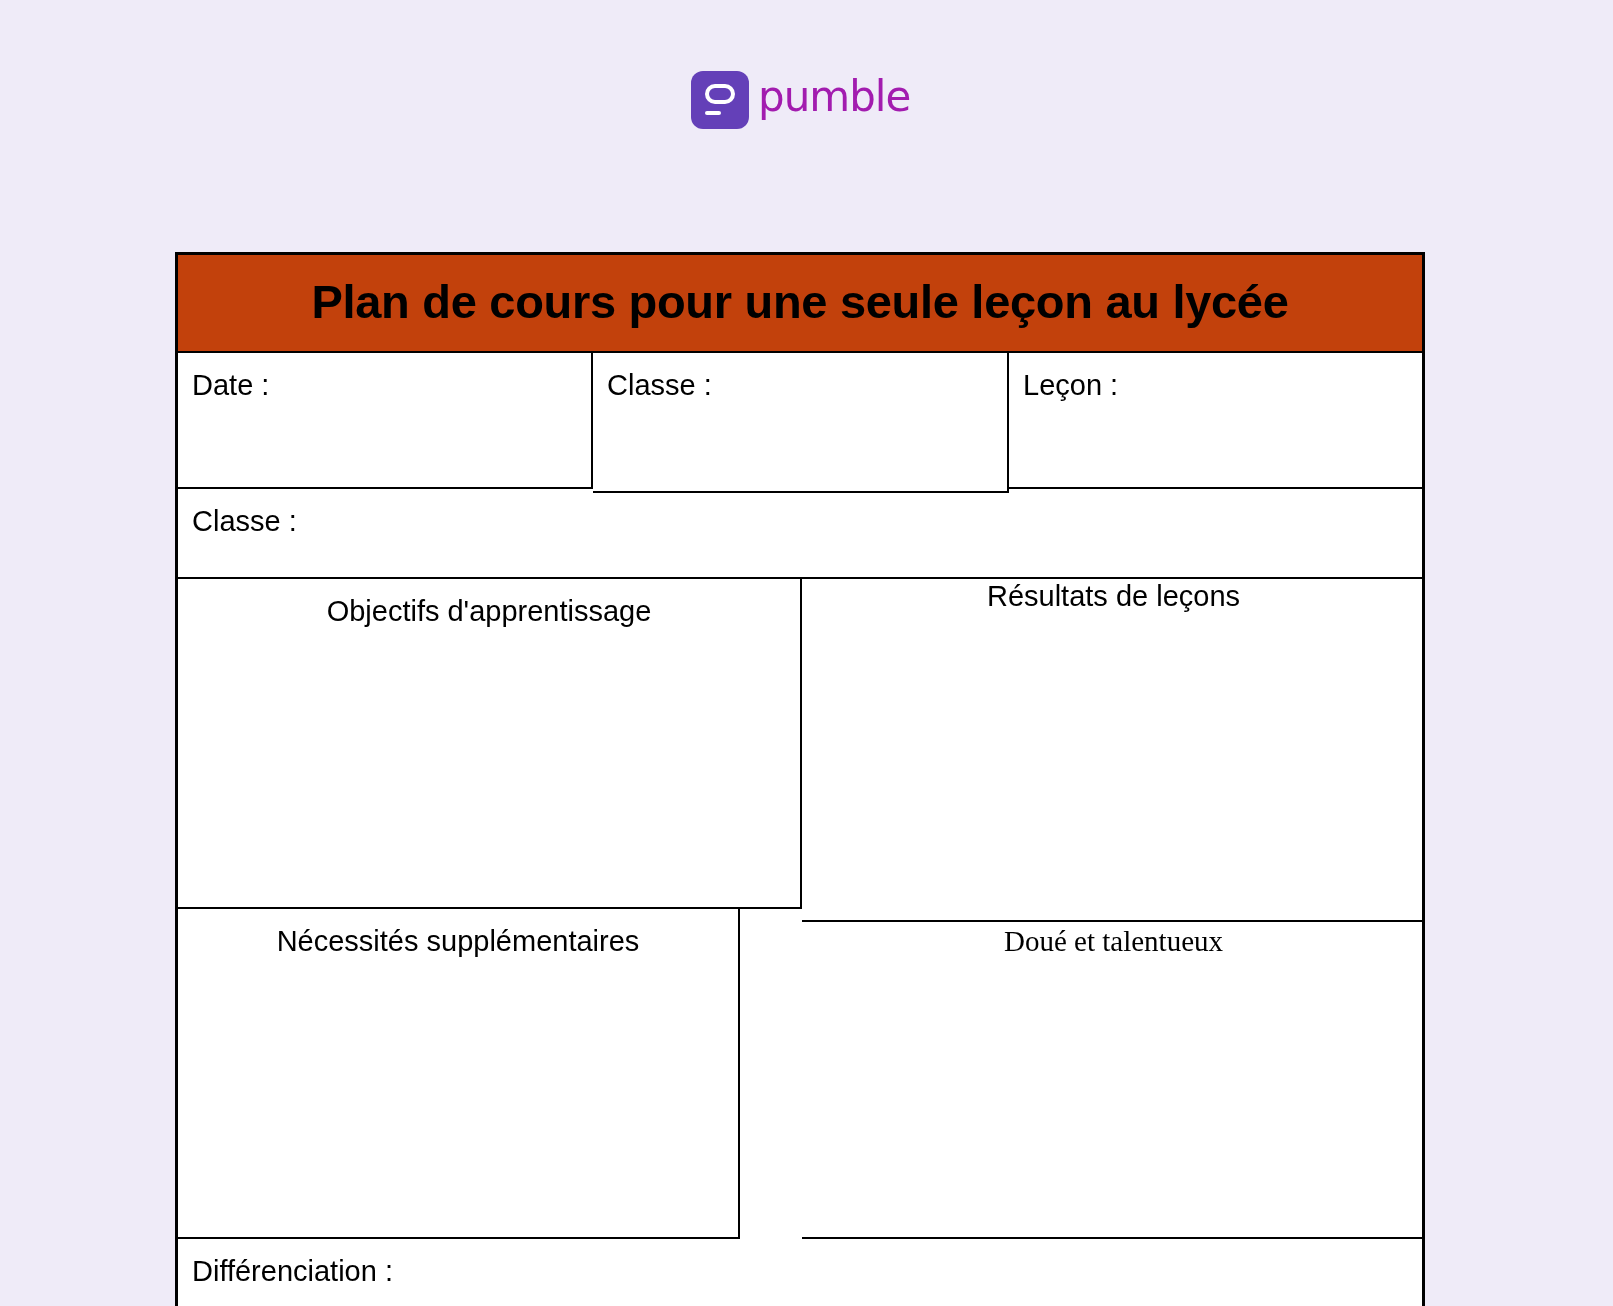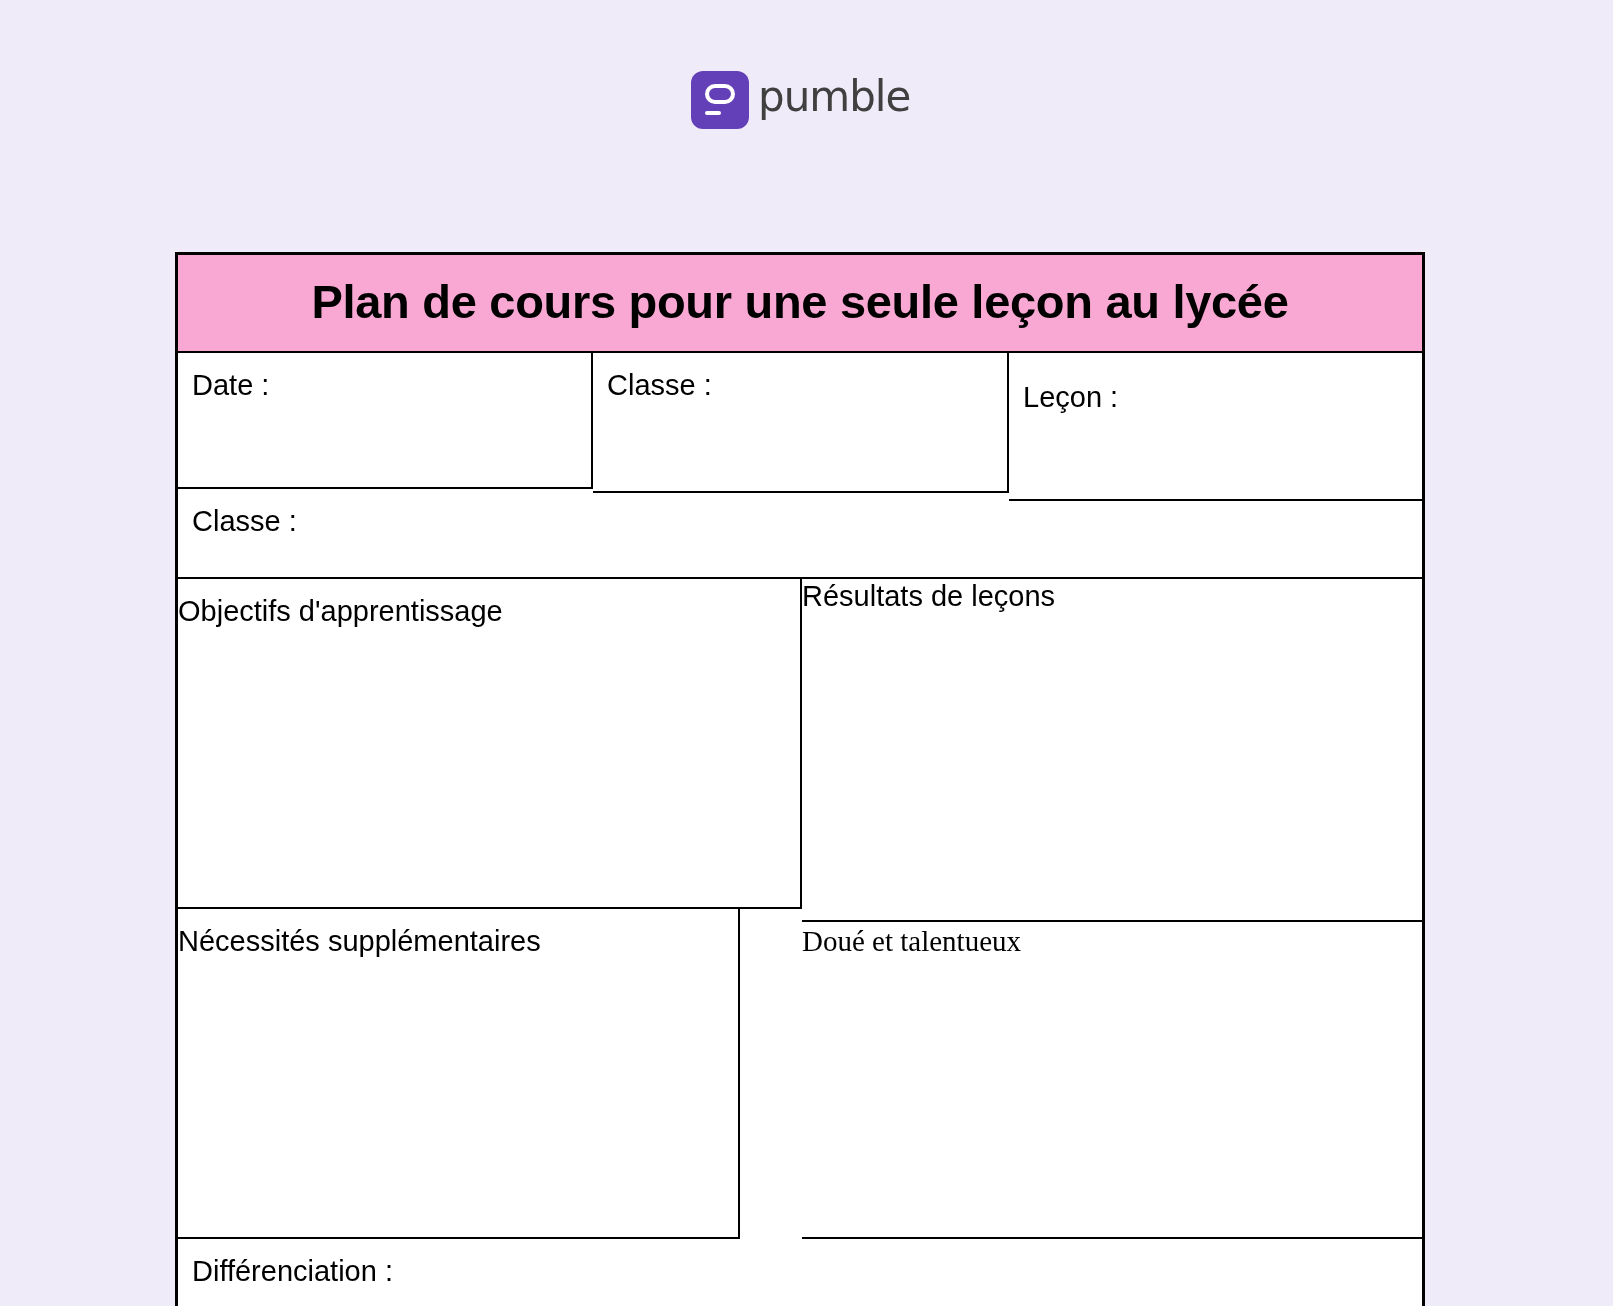--- a/index.html
+++ b/index.html
@@ -43,40 +43,40 @@
       height: 4px;
       background: #fff;
       border-radius: 2px;
     }
     .logo-text {
       margin-left: 9px;
       font-family: "DejaVu Sans", sans-serif;
       font-size: 42px;
       font-weight: 500;
       letter-spacing: -1px;
-      color: #404040;
+      color: #a21caf;
       line-height: 1;
       margin-top: -6px;
     }
     .doc {
       position: absolute;
       left: 175px;
       top: 252px;
       width: 1250px;
       height: 1100px;
       background: #fff;
       border: 3px solid #000;
       border-bottom: none;
     }
     .header {
       position: absolute;
       left: 0; top: 0;
       width: 100%;
       height: 98px;
-      background: #f9a8d4;
+      background: #c2410c;
       border-bottom: 2px solid #000;
       display: flex;
       align-items: center;
       justify-content: center;
     }
     .header h1 {
       font-family: "Liberation Sans", sans-serif;
       font-size: 47px;
       font-weight: 700;
       letter-spacing: -0.3px;
@@ -88,21 +88,21 @@
     }
     .cell .label {
       font-size: 29px;
       position: absolute;
       left: 14px;
       top: 16px;
       white-space: nowrap;
     }
     .cell.centered .label {
       left: 0; right: 0;
-      text-align: left;
+      text-align: center;
       top: 16px;
     }
     .vdiv { border-right: 2px solid #000; }
   </style>
 </head>
 <body>
 
 <div class="logo">
   <div class="logo-icon">
     <div class="bubble"></div>
@@ -115,21 +115,21 @@
   <div class="header">
     <h1>Plan de cours pour une seule leçon au lycée</h1>
   </div>
 
   <div class="cell vdiv" style="left:0; top:98px; width:415px; height:136px;">
     <span class="label">Date :</span>
   </div>
   <div class="cell vdiv" style="left:415px; top:98px; width:416px; height:140px;">
     <span class="label">Classe :</span>
   </div>
-  <div class="cell" style="left:831px; top:110px; width:416px; height:136px;">
+  <div class="cell" style="left:831px; top:98px; width:416px; height:136px;">
     <span class="label">Leçon :</span>
   </div>
 
   <div class="cell" style="left:0; top:234px; width:1247px; height:90px;">
     <span class="label">Classe :</span>
   </div>
 
   <div class="cell centered vdiv" style="left:0; top:324px; width:624px; height:330px;">
     <span class="label">Objectifs d'apprentissage</span>
   </div>

